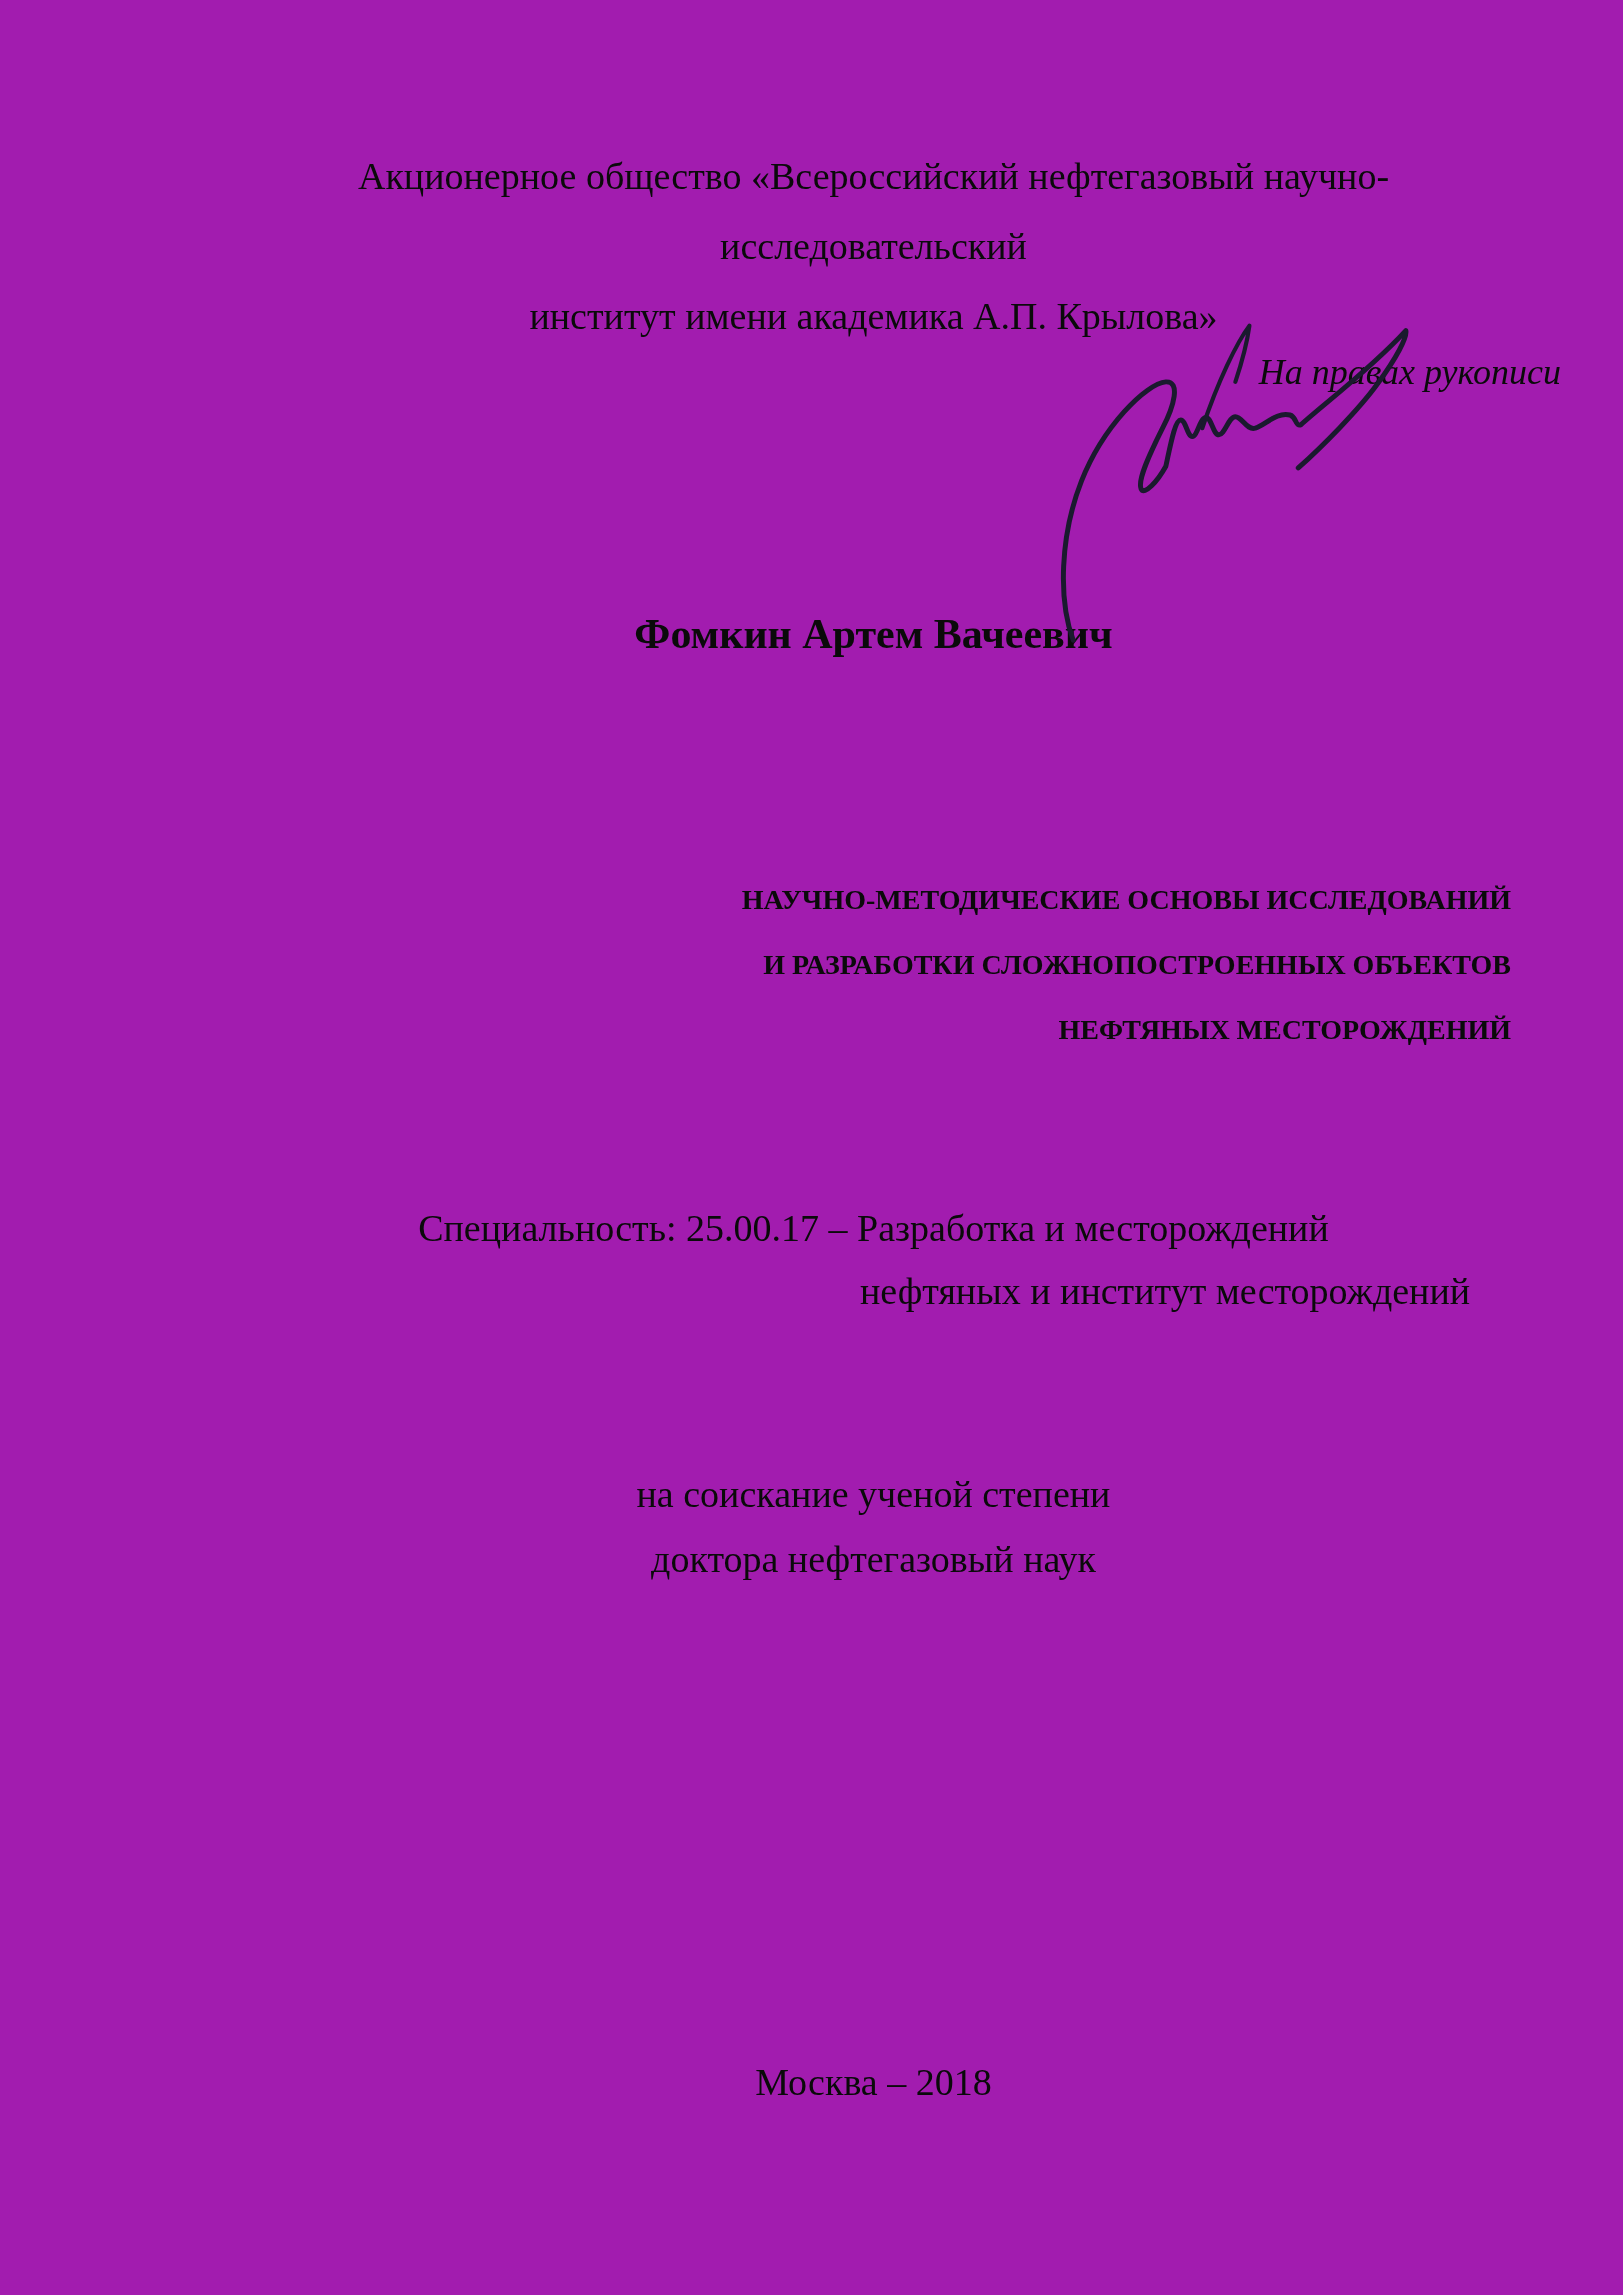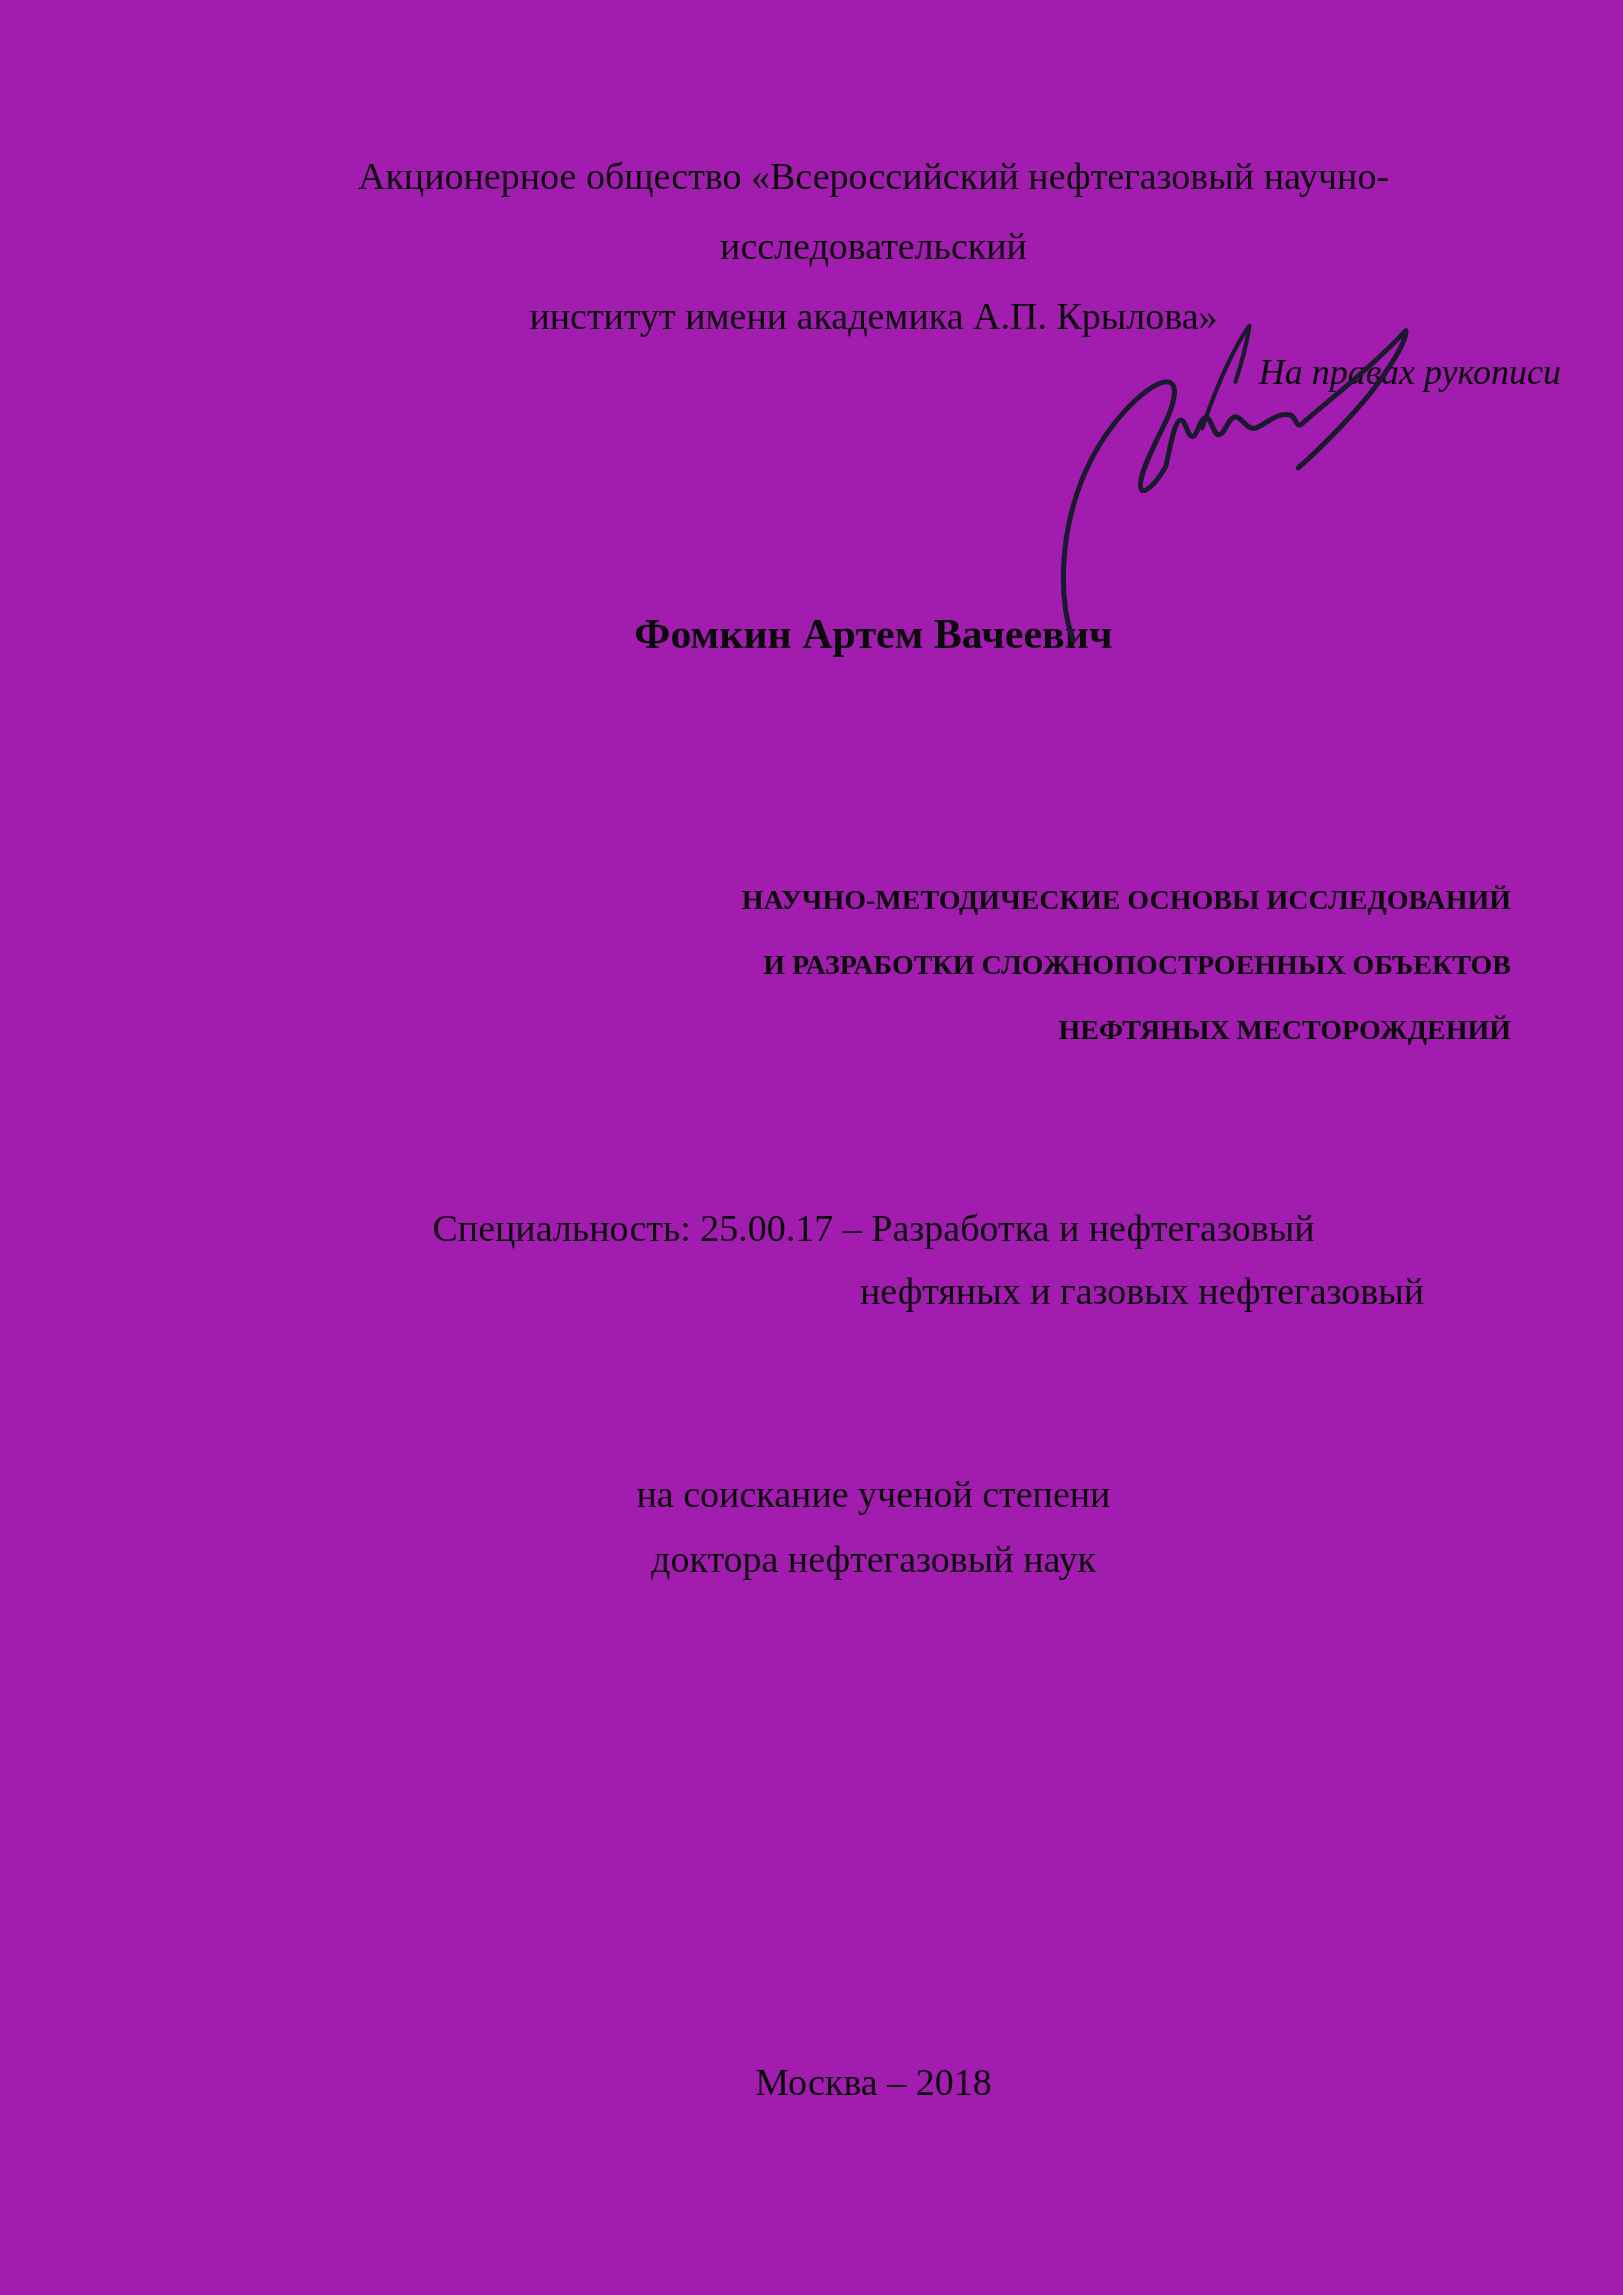--- a/index.html
+++ b/index.html
@@ -108,22 +108,22 @@
 
     <div class="author">Фомкин Артем Вачеевич</div>
 
     <div class="main-title">
       <div>НАУЧНО-МЕТОДИЧЕСКИЕ ОСНОВЫ ИССЛЕДОВАНИЙ</div>
       <div>И РАЗРАБОТКИ СЛОЖНОПОСТРОЕННЫХ ОБЪЕКТОВ</div>
       <div>НЕФТЯНЫХ МЕСТОРОЖДЕНИЙ</div>
     </div>
 
     <div class="specialty">
-      <div class="line1">Специальность: 25.00.17 – Разработка и нефтегазовый</div>
-      <div class="line2">нефтяных и газовых нефтегазовый</div>
+      <div class="line1">Специальность: 25.00.17 – Разработка и месторождений</div>
+      <div class="line2">нефтяных и институт месторождений</div>
     </div>
 
     <div class="thesis">
       <div>на соискание ученой степени</div>
       <div>доктора нефтегазовый наук</div>
     </div>
 
     <div class="city-year">Москва – 2018</div>
   </div>
 

